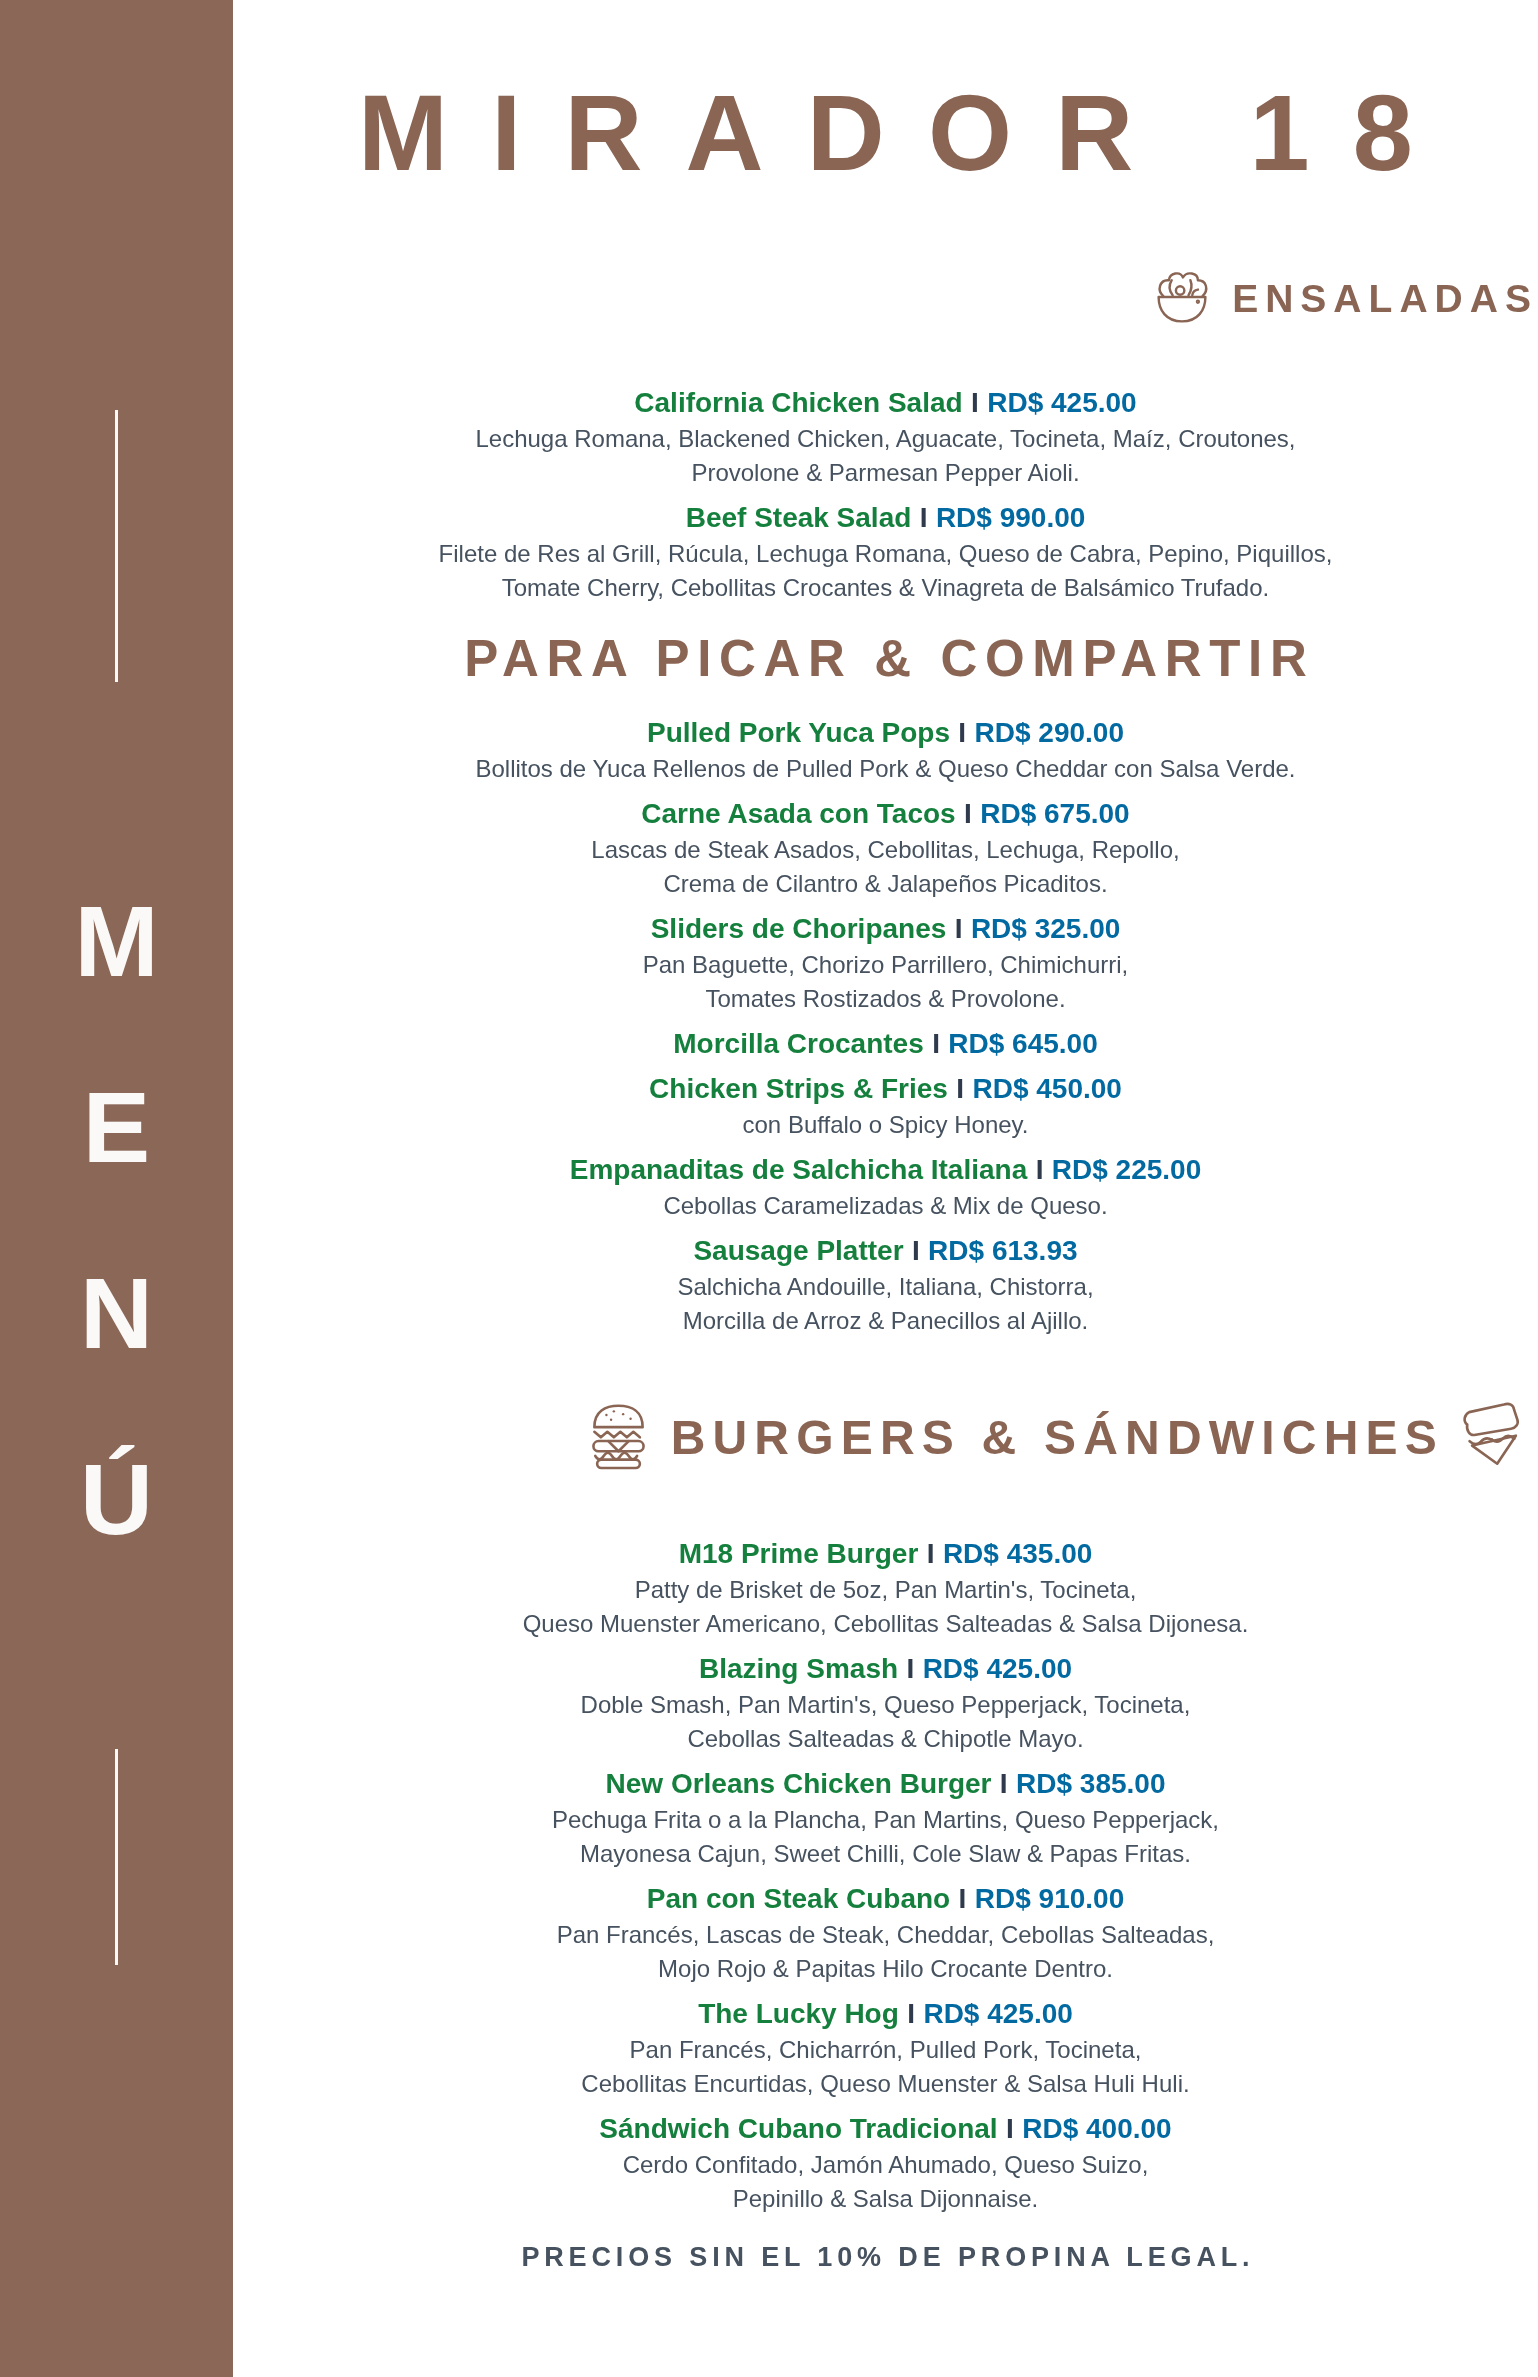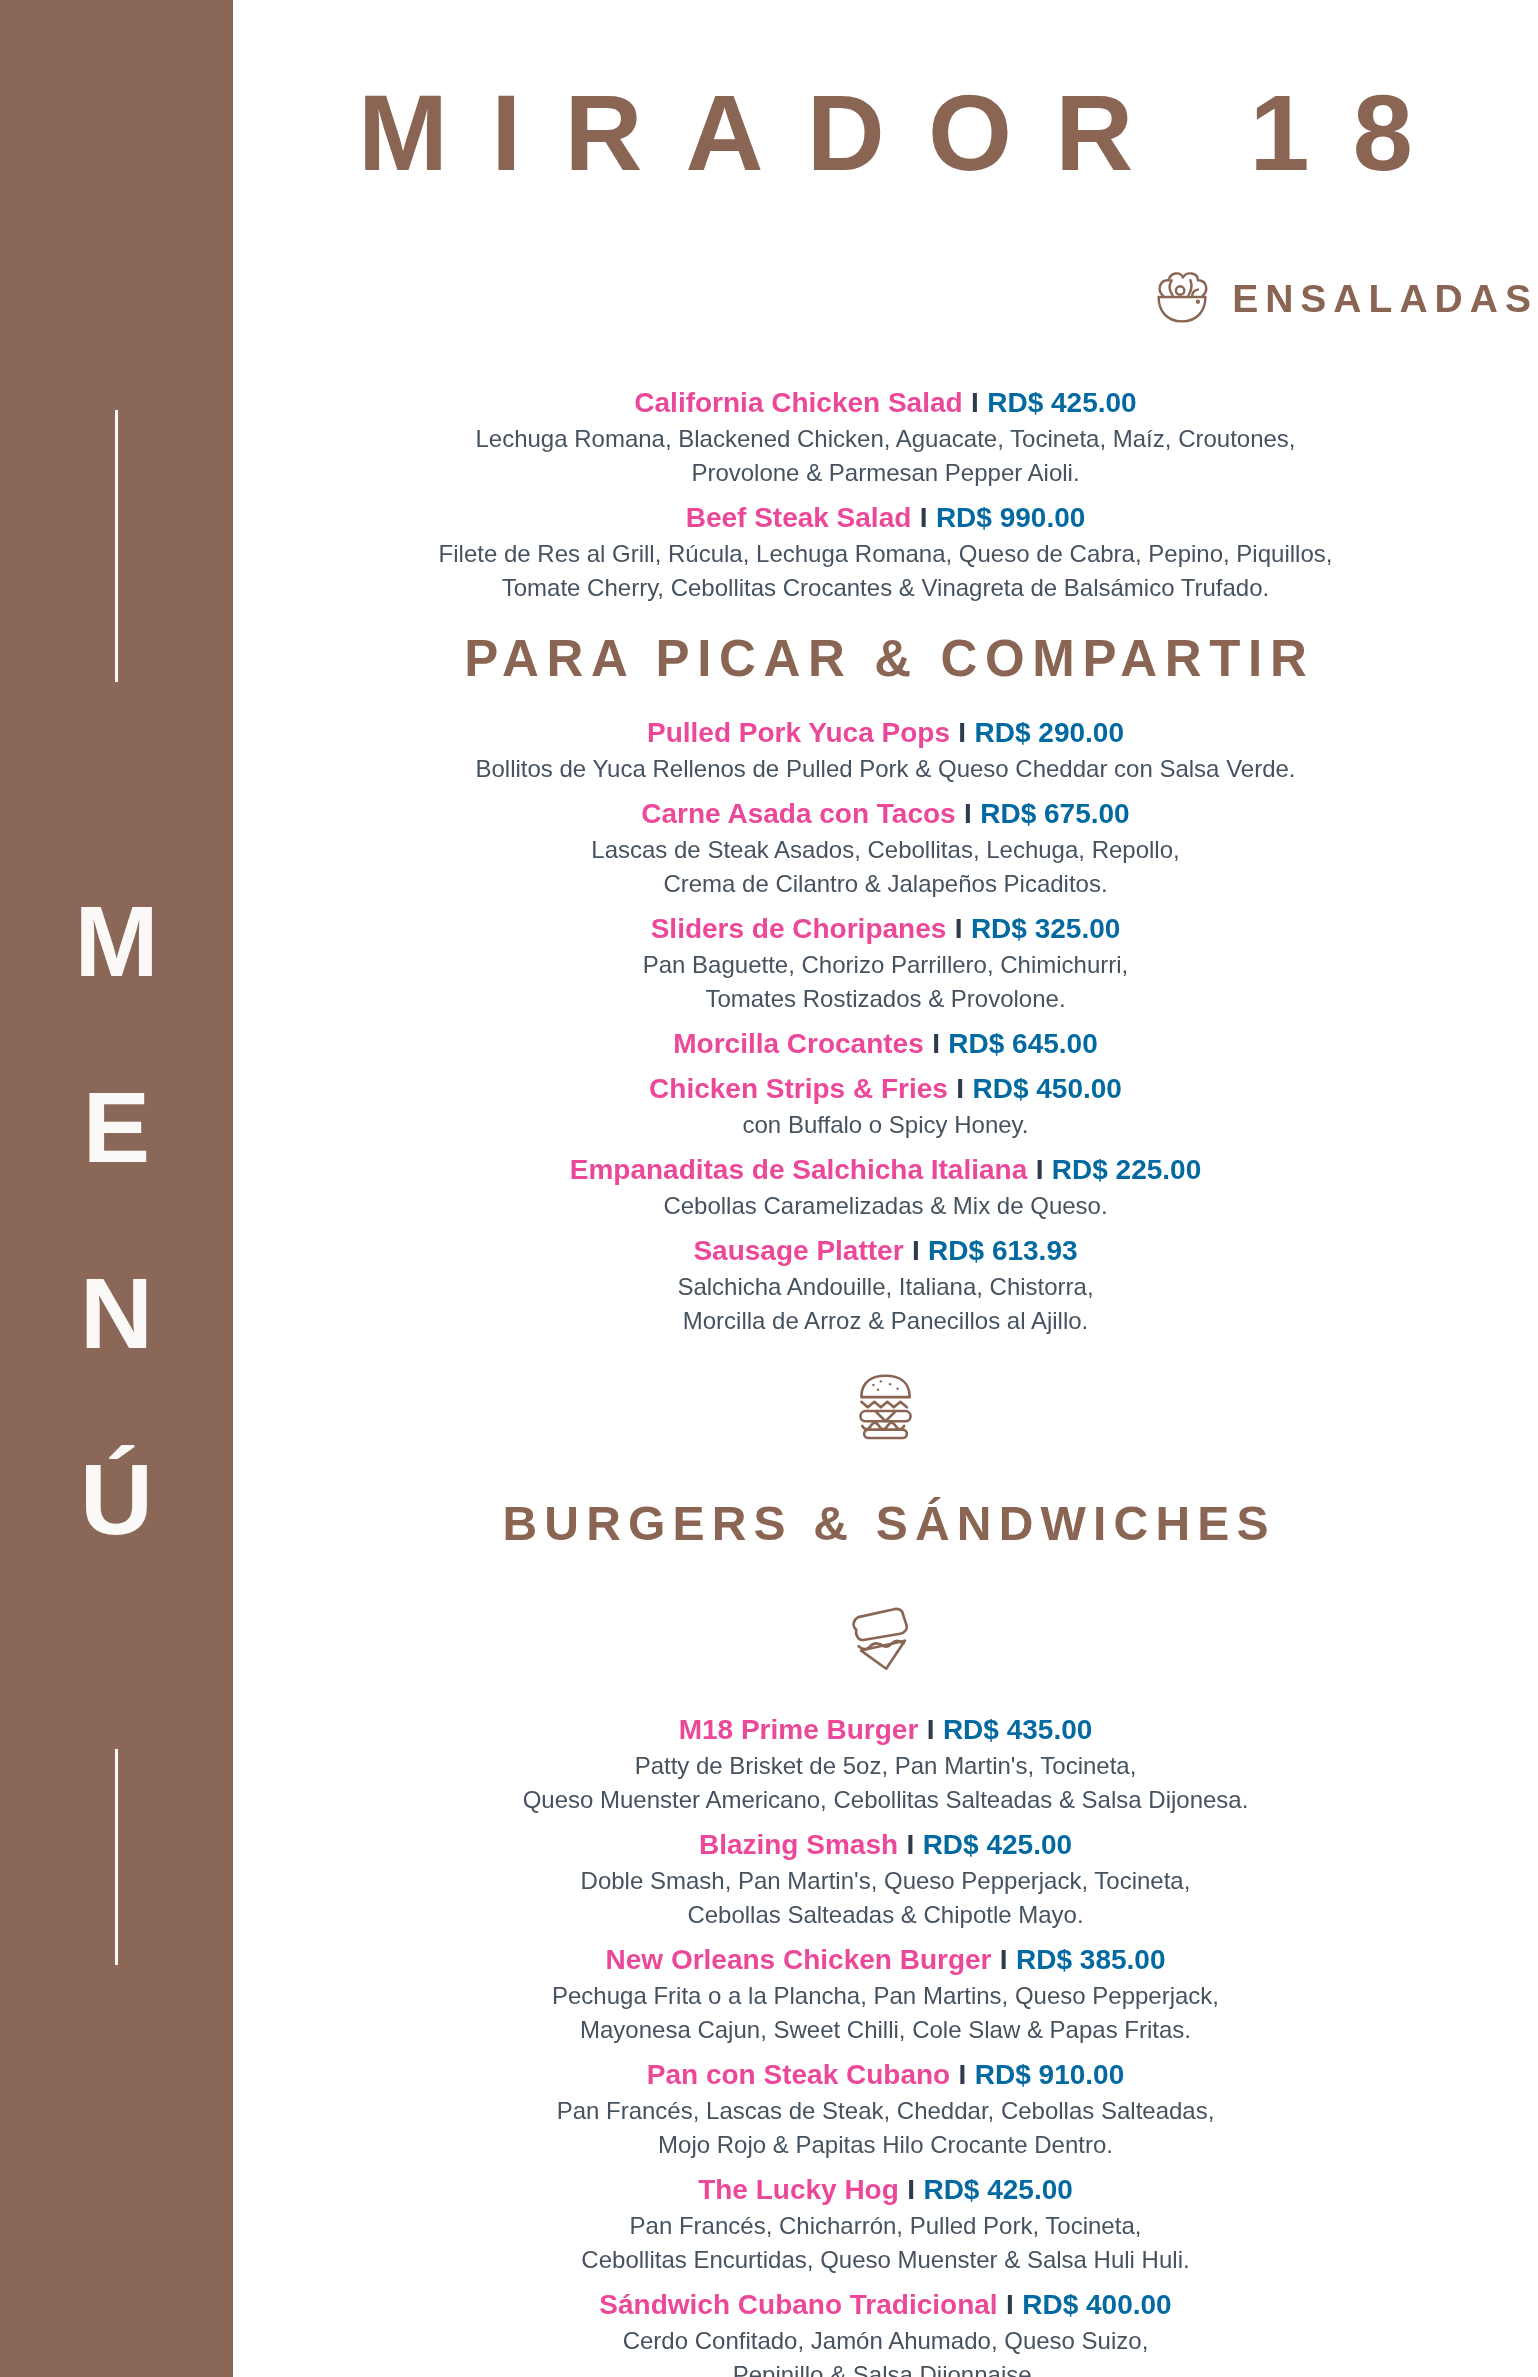--- a/index.html
+++ b/index.html
@@ -26,35 +26,35 @@
     text-align:center;
   }
   .page-title{
     margin:79px 0 0 0;color:#8A6554;font-size:108px;line-height:1.0;
     font-weight:600;letter-spacing:0.40em;text-indent:0.40em;white-space:nowrap;
   }
   .section-head{
     display:flex;align-items:center;justify-content:flex-end;gap:12px;
   }
   .section-head.ens{margin-top:58px;}
-  .section-head.burg{margin-top:32px;margin-bottom:28px;flex-direction:column;}
+  .section-head.burg{margin-top:32px;margin-bottom:28px;}
   .head-text{
     color:#8A6554;font-weight:700;letter-spacing:0.18em;text-indent:0.18em;white-space:nowrap;
   }
   .section-head.ens .head-text{font-size:39px;}
   .h-big{
     margin:28px 0 32px 0;color:#8A6554;font-size:51px;line-height:1.0;
     font-weight:600;letter-spacing:0.15em;text-indent:0.15em;white-space:nowrap;
   }
   .section-head.burg .head-text{font-size:48px;font-weight:600;letter-spacing:0.15em;text-indent:0.15em;}
   .items{margin-top:32px;}
   .items.first{margin-top:32px;}
   .item{margin-bottom:11.2px;}
   .item .line{font-size:28px;line-height:34px;font-weight:700;}
-  .item .nm{color:#ec4899;}
+  .item .nm{color:#15803d;}
   .item .sep{color:#2F3B4D;margin:0 8.4px;}
   .item .pr{color:#0369a1;}
   .item .ds{
     margin-top:1.9px;font-size:24px;line-height:34px;color:#46525F;
     white-space:pre-line;font-weight:400;
   }
   .footer-note{
     margin-top:26px;color:#46525F;font-size:27px;font-weight:700;
     letter-spacing:0.18em;text-indent:0.18em;white-space:nowrap;
   }

